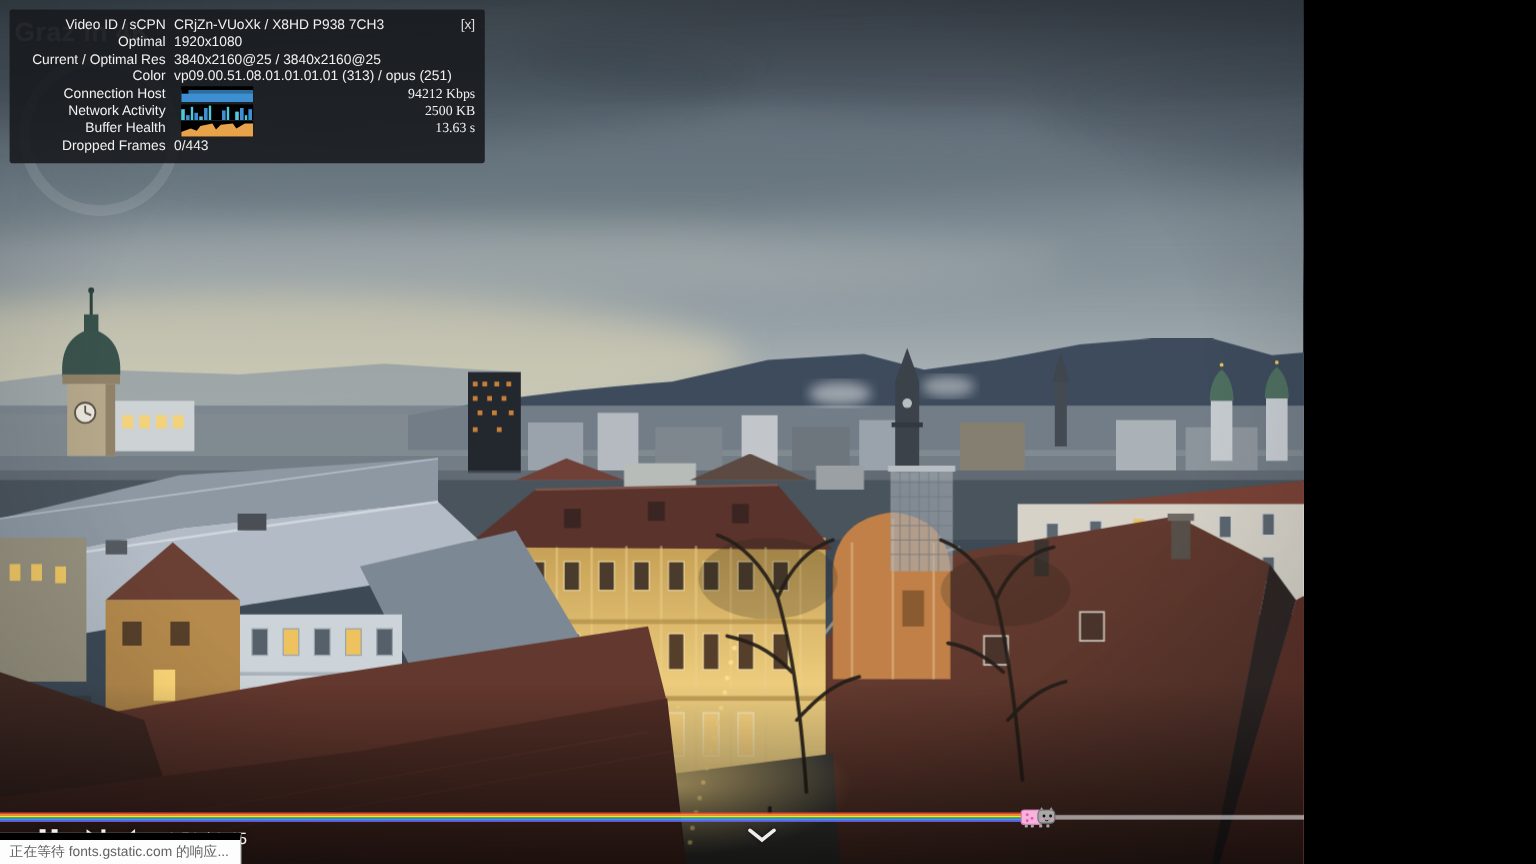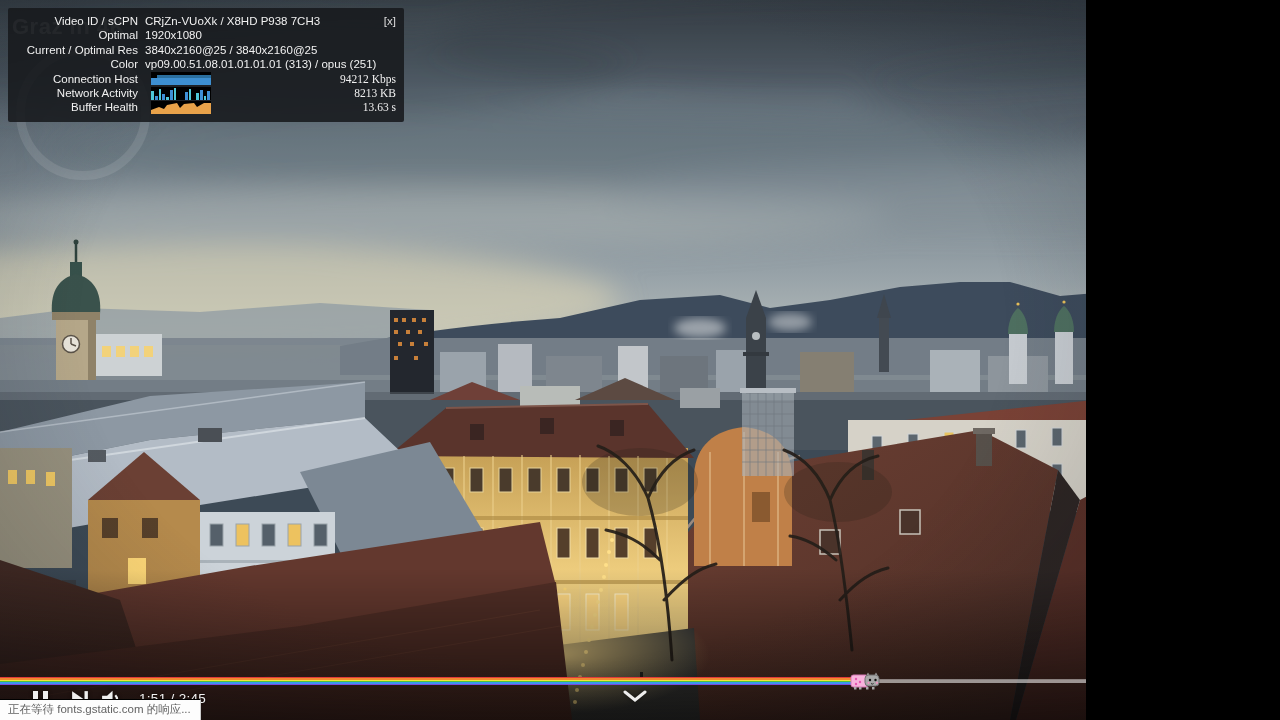--- a/index.html
+++ b/index.html
@@ -50,21 +50,21 @@
   #nyan{position:absolute;top:-4px;width:30px;height:18px;}
   
   .ctl{position:absolute;z-index:7;color:#eee;}
   .icon-btn svg{filter:drop-shadow(0 0 2px rgba(0,0,0,.45));}
   #time-display{left:139px;top:691px;font-size:13.5px;color:#f1f1f1;text-shadow:0 0 3px rgba(0,0,0,.6);letter-spacing:.3px;}
   #quality-badge{position:absolute;left:1211px;top:687px;background:#c00;color:#fff;font-size:9px;
     font-weight:bold;padding:1.5px 3px;border-radius:2px;z-index:8;letter-spacing:.3px;}
   #chevron{left:620px;top:689px;opacity:.92;}
   
   #status-tip{position:absolute;left:0;bottom:0;z-index:9;background:#fdfdfd;color:#636363;
-    font-size:11.5px;padding:2px 9px 3px 8px;border-top:1px solid #000000;border-right:1px solid #cbcbcb;
+    font-size:11.5px;padding:2px 9px 3px 8px;border-top:6px solid #000000;border-right:1px solid #cbcbcb;
     white-space:nowrap;}
 </style>
 </head>
 <body>
 
 <div id="frame">
 
   <svg id="scene" width="1280" height="720" viewBox="0 0 1280 720">
     <defs>
       <linearGradient id="sky" x1="0" y1="0" x2="0" y2="1">
@@ -479,32 +479,36 @@
           <span style="height: 0px; background: rgb(63, 143, 214);"></span>
           <span style="height: 0px; background: rgb(79, 200, 216);"></span>
           <span style="height: 8px; background: rgb(63, 143, 214);"></span>
           <span style="height: 11px; background: rgb(79, 200, 216);"></span>
           <span style="height: 0px; background: rgb(63, 143, 214);"></span>
           <span style="height: 7px; background: rgb(79, 200, 216);"></span>
           <span style="height: 10px; background: rgb(63, 143, 214);"></span>
           <span style="height: 4px; background: rgb(79, 200, 216);"></span>
           <span style="height: 9px; background: rgb(63, 143, 214);"></span>
         </span>
-      <span class="gval">8213 KB</span>
+      <span class="gval">2500 KB</span>
     </div>
     <div class="row grow">
       <span class="lbl">Buffer Health</span>
       <span class="graph">
         <svg width="60" height="13">
             <rect width="60" height="13" fill="#000"></rect>
             <polygon points="0,13 0,9 8,6 13,8 16,4 26,2 29,7 33,3 43,2 46,6 53,2 60,2 60,13" fill="#e8a24a"></polygon>
           </svg>
       </span>
       <span class="gval">13.63 s</span>
     </div>
+    <div class="row">
+        <span class="lbl">Dropped Frames</span>
+        <span class="val">0/443</span>
+      </div>
   </div>
 
   <div id="share-btn" class="icon-btn">
     <svg width="28" height="24" viewBox="0 0 22 20">
       <path d="M13 1 L13 5.6 C6.8 6.4 2.8 10.2 1.5 16 C4.6 12.1 8.6 10.4 13 10.4 L13 15 L21.5 8 Z" fill="#efefef"></path>
     </svg>
   </div>
 
   <div id="subscribe" style="background: rgb(204, 0, 0);">
     <span class="yt"></span>

